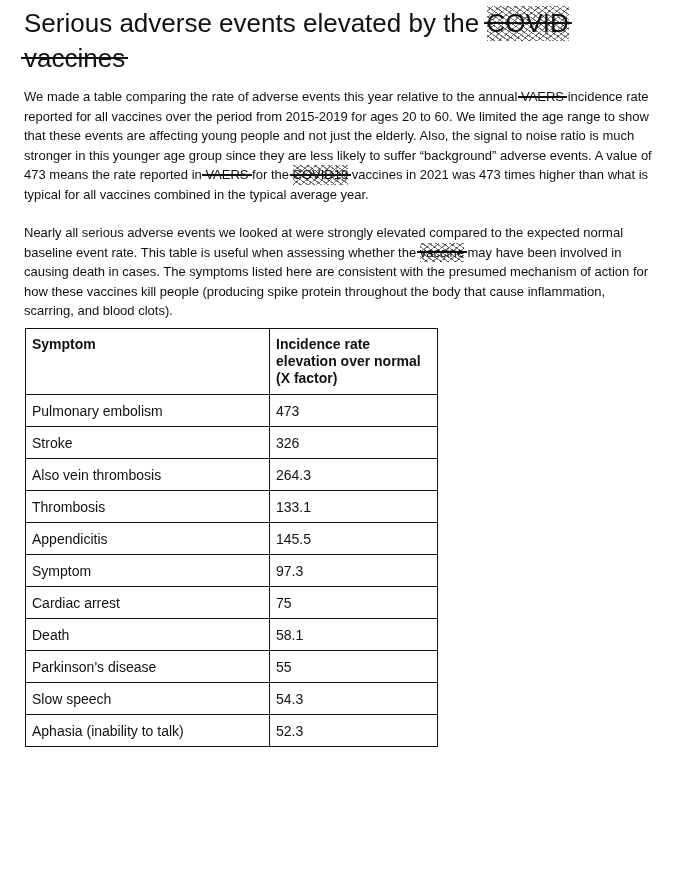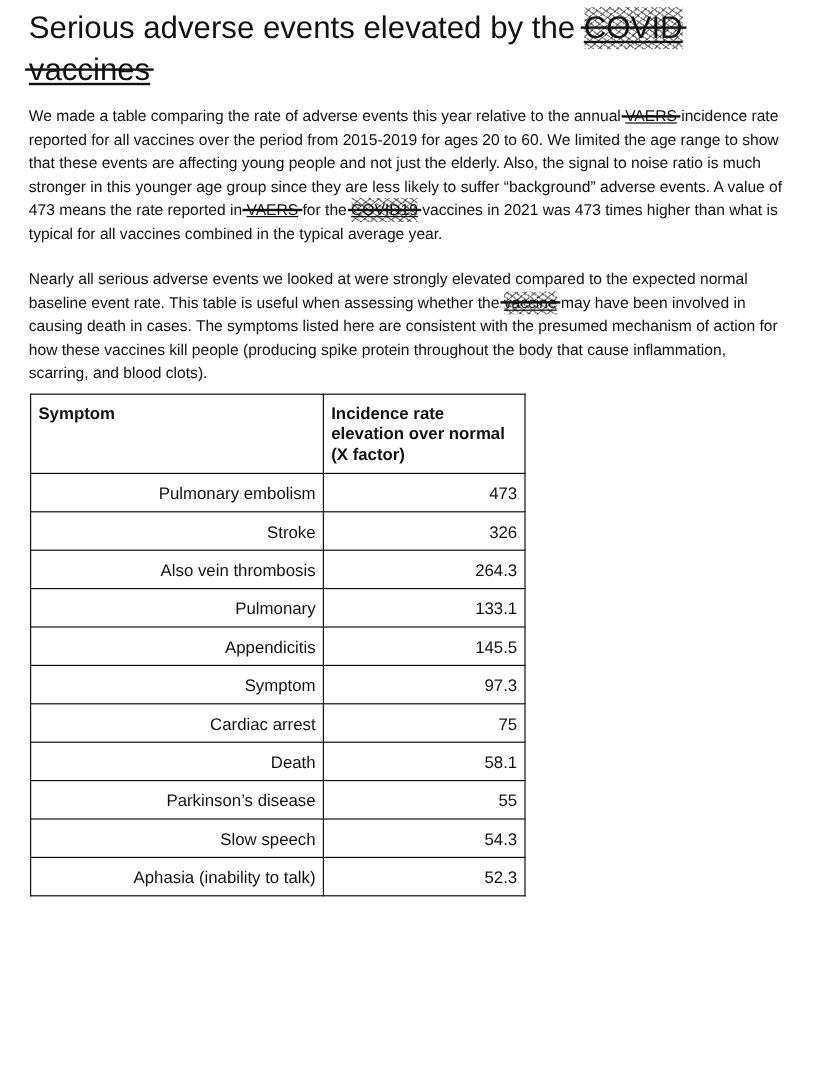--- a/index.html
+++ b/index.html
@@ -6,21 +6,21 @@
     body {
       width: 679px; height: 891px; overflow: hidden;
       font-family: "Liberation Sans", sans-serif; color: #111111;
     }
     .page { position: relative; padding: 0 24px; }
     h1 {
       font-family: "Liberation Sans", sans-serif;
       font-weight: normal; font-size: 26px; line-height: 35px;
       margin: 6px 0 0 0; color: #111;
     }
-    .scribble { position: relative; display: inline-block; text-decoration: underline; }
+    .scribble { position: relative; display: inline-block; }
     .scribble::after {
       content: ""; position: absolute; left: -3px; right: -3px; top: 45%;
       border-top: 2px solid #111;
     }
     .scribble-heavy {
       background: repeating-linear-gradient(35deg, rgba(0,0,0,0.55) 0 1px, transparent 1px 4px),
                   repeating-linear-gradient(-40deg, rgba(0,0,0,0.45) 0 1px, transparent 1px 5px);
     }
     p {
       font-size: 13px; line-height: 19.5px; margin: 0;
@@ -34,21 +34,21 @@
       font-size: 14px;
     }
     td, th {
       border: 1.5px solid #111; text-align: left; vertical-align: top;
       padding: 7px 6px 6px 6px;
     }
     th { font-weight: bold; }
     th.c1, td.c1 { width: 231px; }
     th.c2, td.c2 { width: 155px; }
     th.c2 { line-height: 17px; padding-bottom: 7px; }
-    td { height: 18px; line-height: 18px; text-align: right; }
+    td { height: 18px; line-height: 18px; }
   </style>
 </head>
 <body>
 
 <div class="page">
   <h1>
     <span>Serious adverse events elevated by the</span>
     <span class="scribble scribble-heavy">COVID</span><br>
     <span class="scribble">vaccines</span>
   </h1>
@@ -76,21 +76,21 @@
         </tr>
         <tr>
           <td class="c1">Stroke</td>
           <td class="c2">326</td>
         </tr>
         <tr>
           <td class="c1">Also vein thrombosis</td>
           <td class="c2">264.3</td>
         </tr>
         <tr>
-          <td class="c1">Pulmonary</td>
+          <td class="c1">Thrombosis</td>
           <td class="c2">133.1</td>
         </tr>
         <tr>
           <td class="c1">Appendicitis</td>
           <td class="c2">145.5</td>
         </tr>
         <tr>
           <td class="c1">Symptom</td>
           <td class="c2">97.3</td>
         </tr>

